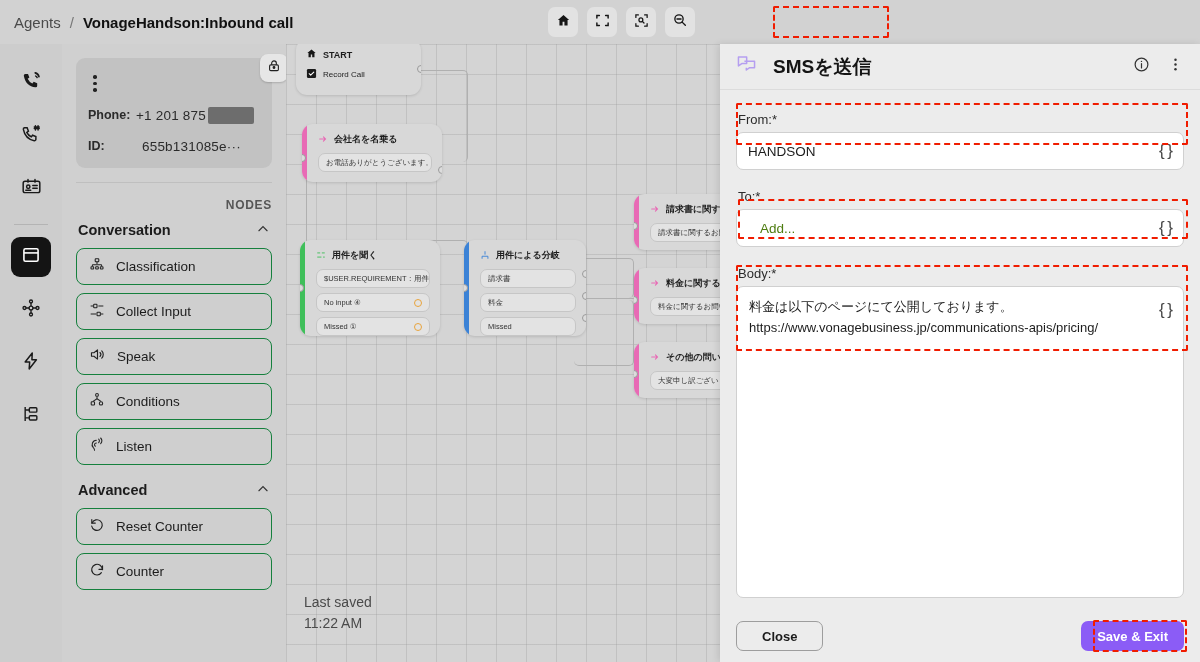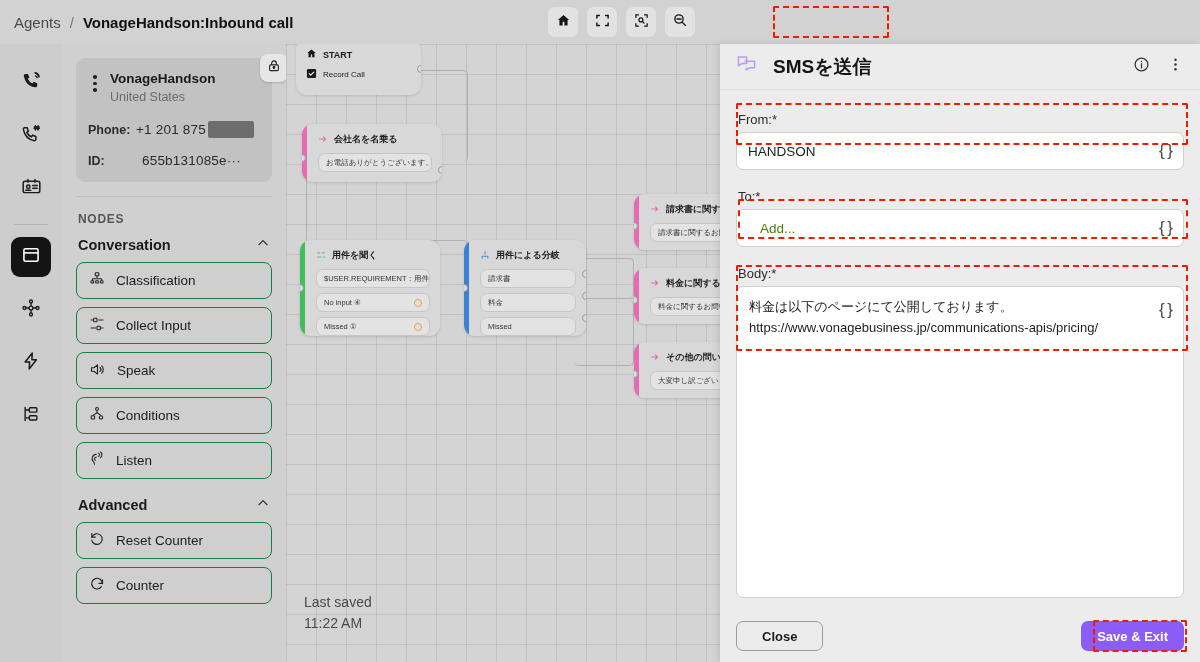--- a/index.html
+++ b/index.html
@@ -70,21 +70,21 @@
   .kv-k { width: 48px; flex: 0 0 48px; font-weight: bold; font-size: 12.5px; }
   .kv-v { font-size: 13.5px; letter-spacing: .2px; }
   .redact { display: inline-block; width: 46px; height: 17px; background: #6d6d6d; border-radius: 2px; vertical-align: -3px; margin-left: 2px; }
   .lockbtn {
     position: absolute; right: -16px; top: -4px;
     width: 28px; height: 28px; border-radius: 8px;
     background: #e6e6e6; display: flex; align-items: center; justify-content: center;
     box-shadow: 0 1px 2px rgba(0,0,0,.18); cursor: pointer;
   }
   .hr { height: 1px; background: #bfbfbf; margin: 14px 0 0 0; }
-  .nodes-title { font-size: 12px; letter-spacing: .7px; color: #565656; font-weight: bold; margin: 15px 0 10px 2px; }
+  .nodes-title { font-size: 12px; letter-spacing: .7px; color: #565656; font-weight: bold; margin: 15px 0 10px 2px; text-align: right; }
   .sect-head {
     display: flex; align-items: center; justify-content: space-between;
     font-size: 14.5px; font-weight: bold; color: #1c1c1c;
     margin: 8px 2px 9px 2px; cursor: pointer;
   }
   .nodebtn {
     display: flex; align-items: center; gap: 11px;
     height: 37px; border: 1px solid #15803d; border-radius: 8px;
     background: #cfcfcf; padding: 0 12px; margin-bottom: 8px;
     font-size: 13.5px; color: #1c1c1c; cursor: pointer;
@@ -293,24 +293,20 @@
               <circle cx="12" cy="14.6" r="1.5" fill="#1f1f1f"></circle>
             </svg>
           </span>
         </div>
         <div class="agentcard-top">
           <span class="dots-v">
               <i></i>
               <i></i>
               <i></i>
             </span>
-          <div>
-            <div class="agent-name">VonageHandson</div>
-            <div class="agent-country">United States</div>
-          </div>
         </div>
         <div class="kv">
           <span class="kv-k">Phone:</span>
           <span class="kv-v">+1 201 875</span>
           <span class="redact"></span>
         </div>
         <div class="kv">
           <span class="kv-k">ID:</span>
           <span class="kv-v" style="margin-left:6px">655b131085e···</span>
         </div>

